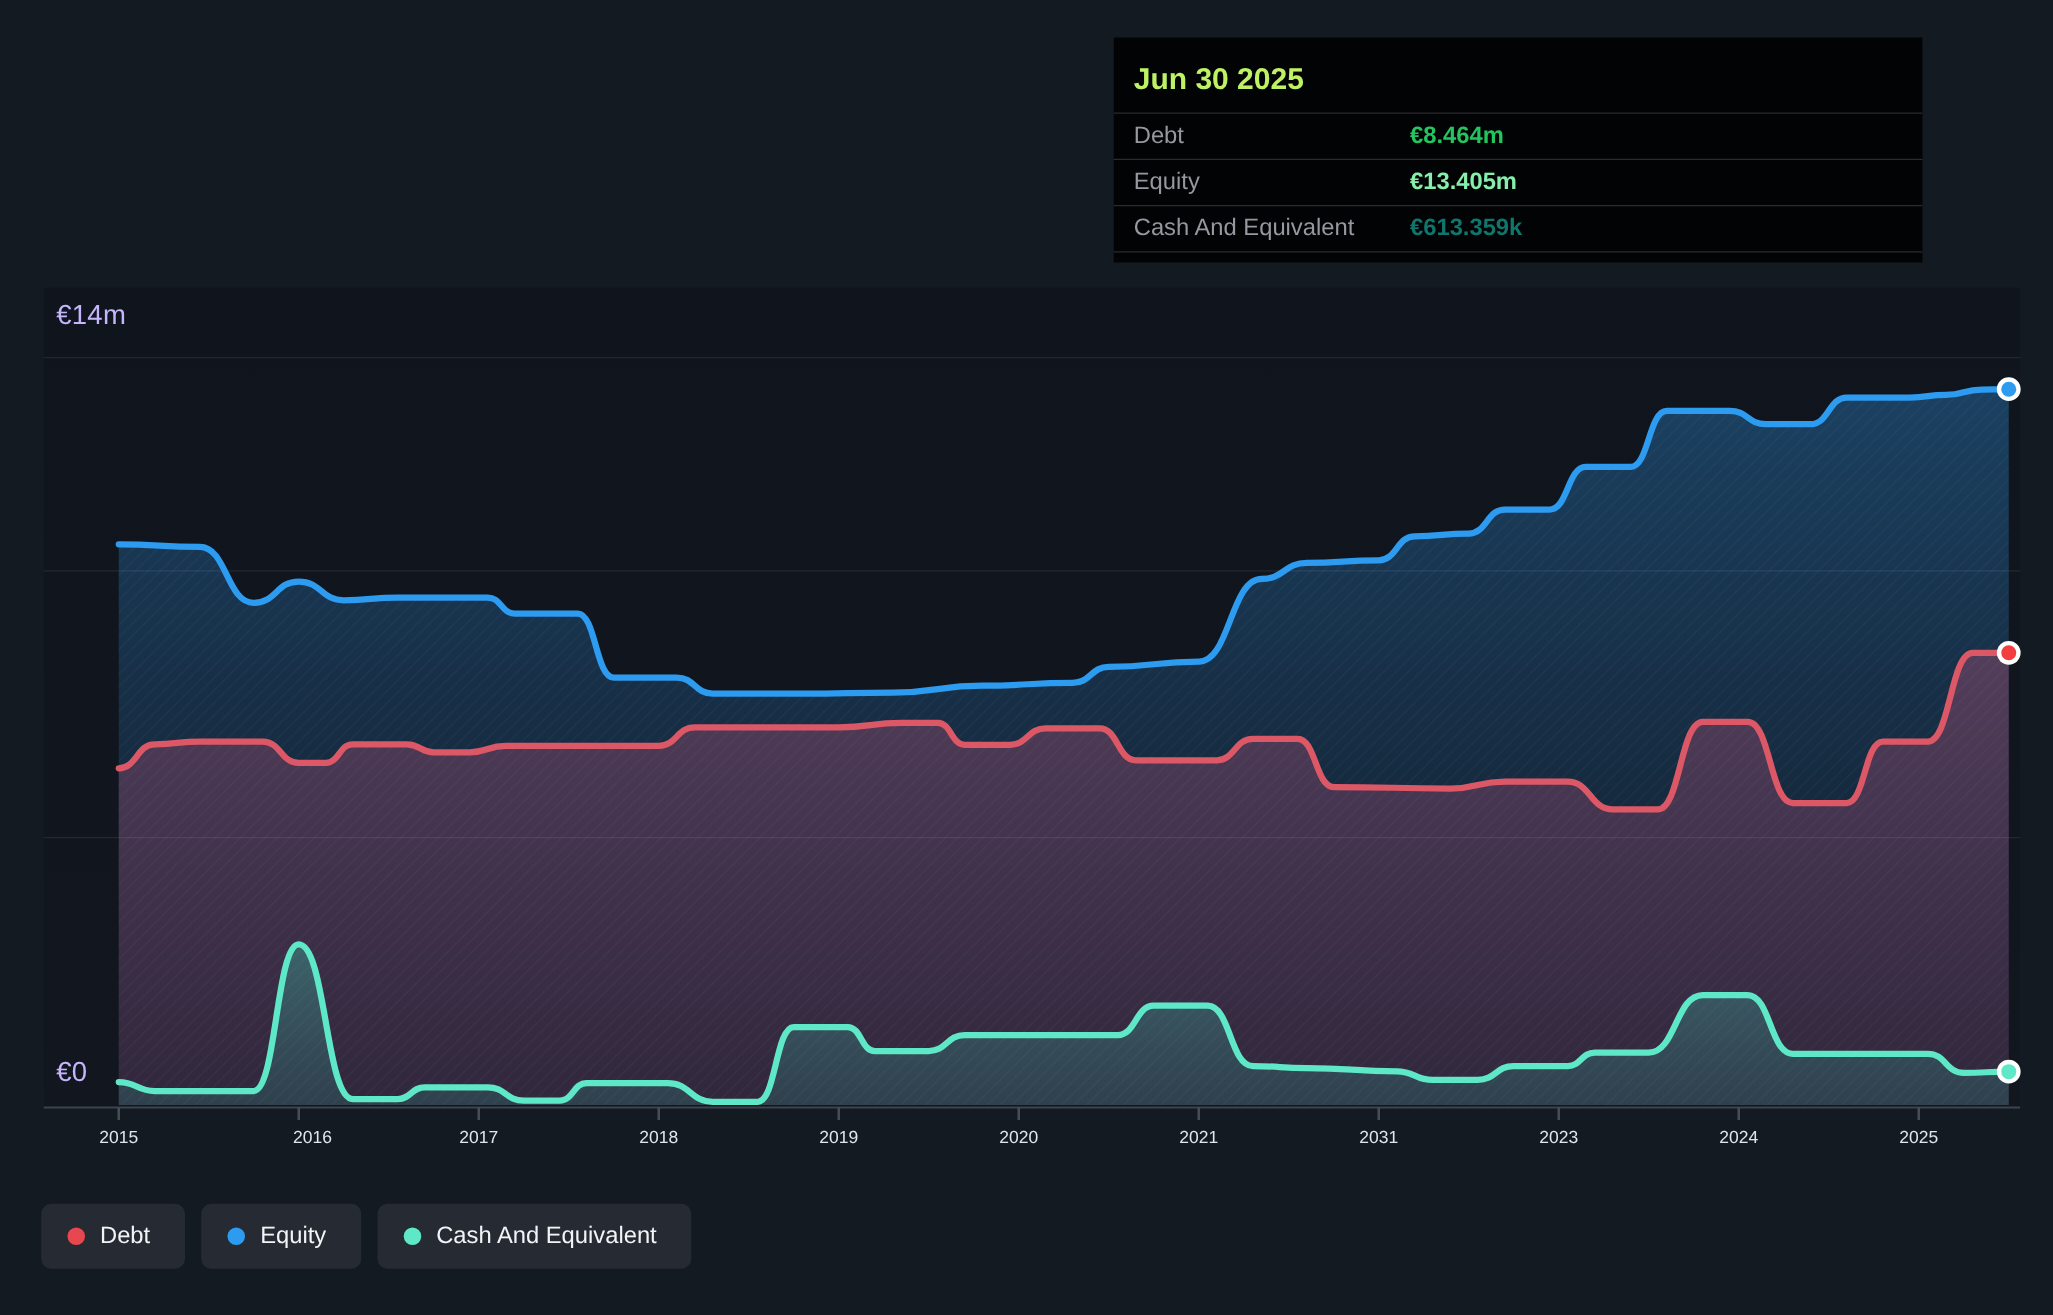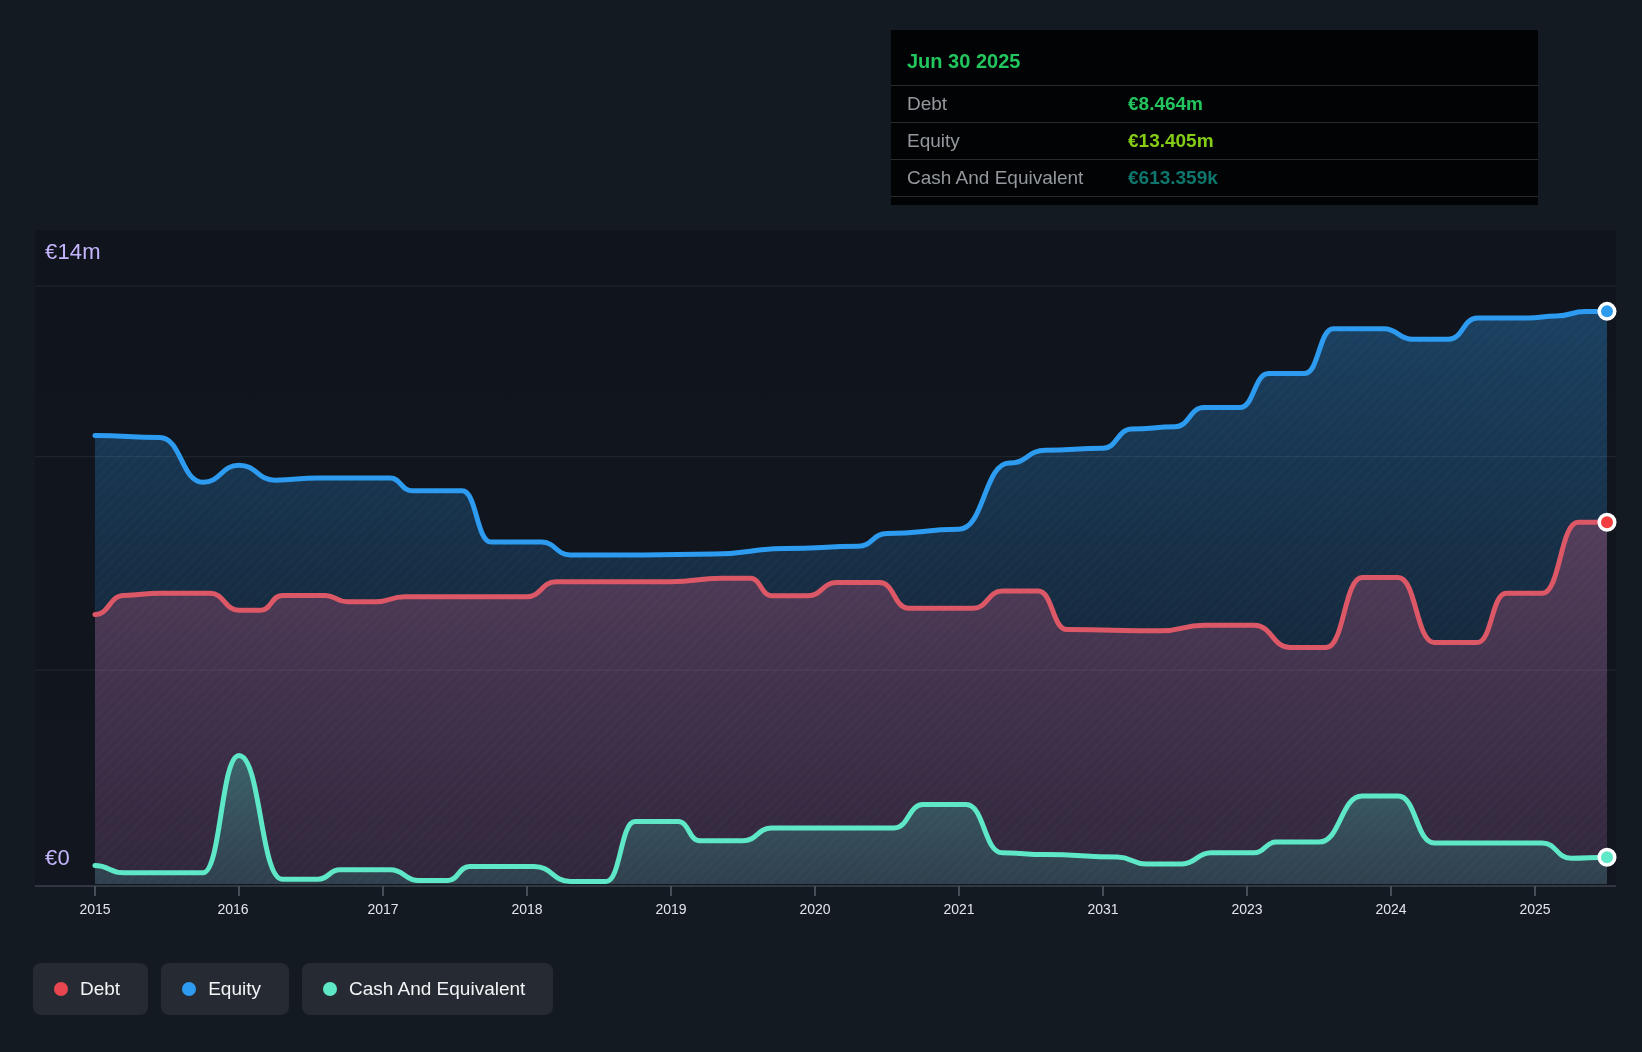--- a/index.html
+++ b/index.html
@@ -16,21 +16,21 @@
   .y-label.top{left:45px;top:239px;}
   .y-label.zero{left:45px;top:845px;}
   .x-labels{position:absolute;left:0;top:0;}
   .x-year{position:absolute;top:901px;transform:translateX(-50%);
     color:#e2e6ea;font-size:14px;}
   
   .tooltip{
     position:absolute;left:891px;top:30px;width:647px;box-sizing:border-box;
     background:#020304;padding:10px 0 8px 0;
   }
-  .tt-title{color:#22c55e;font-size:20px;font-weight:700;padding:10px 16px 12px 16px;}
+  .tt-title{color:#bef264;font-size:24px;font-weight:700;padding:10px 16px 12px 16px;}
   .tt-row{display:flex;align-items:center;border-top:1px solid #2b2b2d;
     padding:7px 16px;font-size:19px;min-height:19px;}
   .tt-row.no-sep{border-top:none;}
   .tt-row.last{border-bottom:1px solid #2b2b2d;}
   .tt-label{color:#93999f;width:221px;flex:0 0 auto;}
   .tt-value{font-weight:700;}
   .tt-ratio-num{color:#ffffff;font-weight:700;}
   .tt-ratio-text{color:#93999f;font-weight:400;margin-left:8px;}
   
   .legend{position:absolute;left:33px;top:963px;display:flex;gap:13px;}
@@ -112,41 +112,41 @@
           <circle cx="1607" cy="857.33716" r="6" fill="#5ee8c7"></circle>
         </g>
       </g>
   </svg>
 
   <div class="y-label top">€14m</div>
   <div class="y-label zero">€0</div>
 
   <div class="x-labels" id="x-labels">
       <div class="x-year" style="left: 95px;">2015</div>
-      <div class="x-year" style="left: 233px;">2016</div>
+      <div class="x-year" style="left: 250px;">2016</div>
       <div class="x-year" style="left: 383px;">2017</div>
       <div class="x-year" style="left: 527px;">2018</div>
       <div class="x-year" style="left: 671px;">2019</div>
       <div class="x-year" style="left: 815px;">2020</div>
       <div class="x-year" style="left: 959px;">2021</div>
       <div class="x-year" style="left: 1103px;">2031</div>
       <div class="x-year" style="left: 1247px;">2023</div>
       <div class="x-year" style="left: 1391px;">2024</div>
       <div class="x-year" style="left: 1535px;">2025</div>
     </div>
 
   <div class="tooltip">
     <div class="tt-title">Jun 30 2025</div>
     <div class="tt-row">
       <span class="tt-label">Debt</span>
       <span class="tt-value" id="tt-debt-value" style="color: #22c55e;">€8.464m</span>
     </div>
     <div class="tt-row">
       <span class="tt-label">Equity</span>
-      <span class="tt-value" id="tt-equity-value" style="color: #84cc16;">€13.405m</span>
+      <span class="tt-value" id="tt-equity-value" style="color: #86efac;">€13.405m</span>
     </div>
     <div class="tt-row last">
       <span class="tt-label">Cash And Equivalent</span>
       <span class="tt-value" id="tt-cash-value" style="color: #0f766e;">€613.359k</span>
     </div>
   </div>
 
   <div class="legend" id="legend">
       <div class="legend-pill">
         <span class="legend-dot" style="background: rgb(232, 71, 79);"></span>

